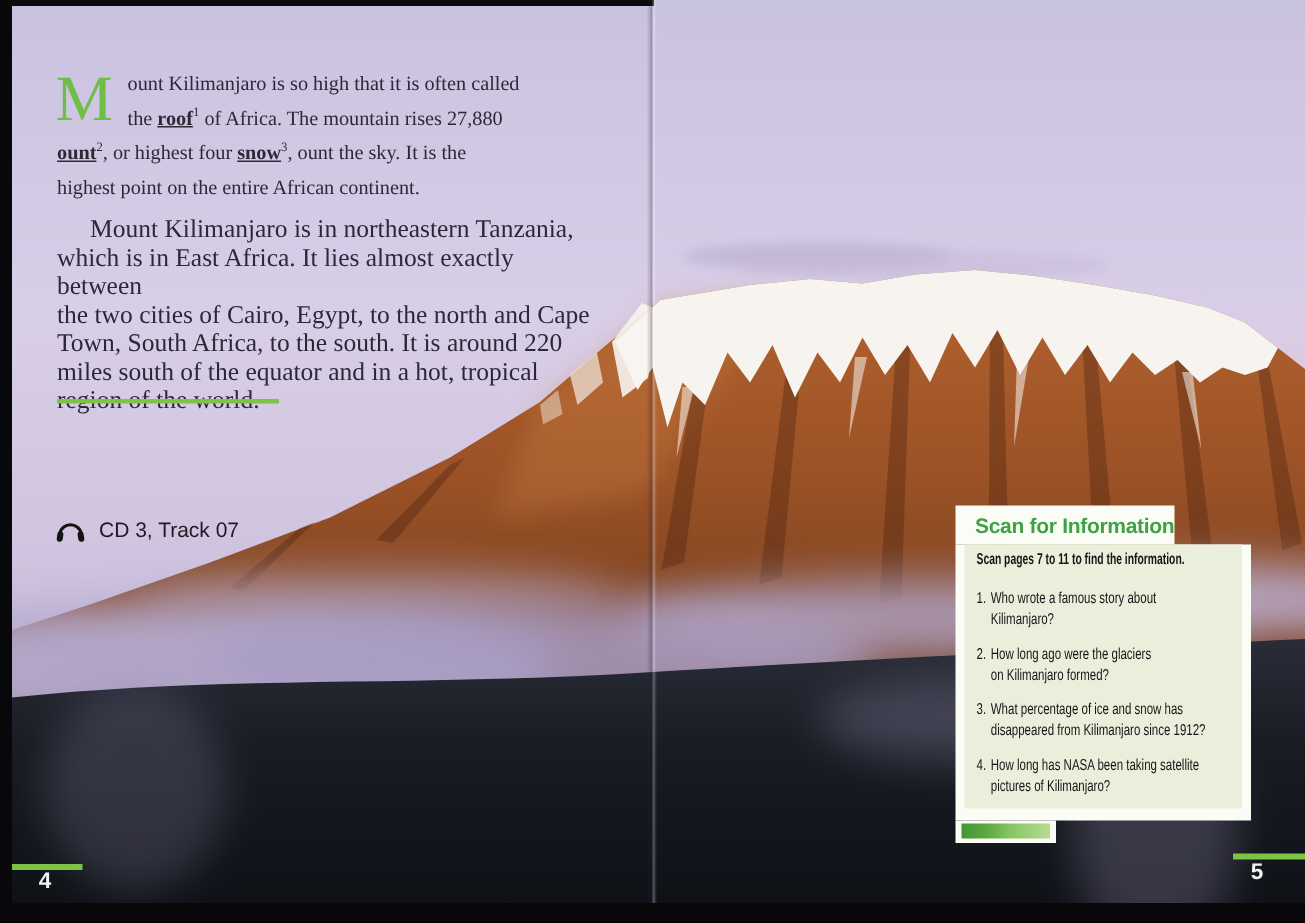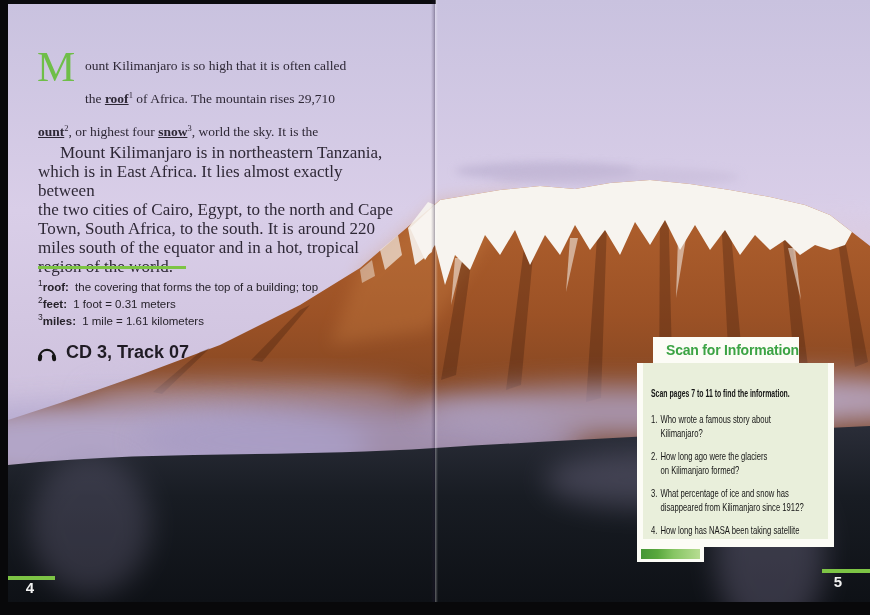--- a/index.html
+++ b/index.html
@@ -7,45 +7,45 @@
          font-family:"Liberation Sans",sans-serif;}
   .photo-svg{position:absolute;left:8px;top:0;}
   .seam{position:absolute;left:431px;top:0;width:7px;height:602px;
         background:linear-gradient(90deg,rgba(40,30,60,0) 0%,rgba(40,28,60,.20) 35%,
                    rgba(25,15,45,.30) 50%,rgba(255,255,255,.28) 64%,rgba(40,30,60,0) 100%);}
   
   .dropcap{position:absolute;left:37px;top:47px;font-family:"Liberation Serif",serif;
            font-size:43px;line-height:40px;font-weight:400;color:#6fbe48;}
   .para1{position:absolute;left:38px;top:44px;width:345px;
          font-family:"Liberation Serif",serif;font-size:13.5px;color:#2e2836;}
-  .para1 .pline{height:23px;line-height:23px;white-space:nowrap;margin-top:10px;}
+  .para1 .pline{height:23px;line-height:23px;white-space:nowrap;}
   .para1 .indent{padding-left:47px;}
   .para1 b,.para2 b{font-weight:700;text-decoration:underline;}
   sup{font-size:8.5px;vertical-align:super;line-height:0;}
   .para2{position:absolute;left:38px;top:143px;width:360px;
          font-family:"Liberation Serif",serif;font-size:17px;line-height:19px;
          color:#2e2836;white-space:pre-line;text-indent:22px;}
   .vocab-divider{position:absolute;left:38px;top:266px;width:148px;height:3px;background:#7dc445;}
   .footnotes{position:absolute;left:38px;top:279px;font-size:11.5px;line-height:17px;color:#26222a;white-space:nowrap;}
   .fn b{margin-right:3px;}
   .audio-row{position:absolute;left:36px;top:342px;display:flex;align-items:center;gap:8px;}
-  .audio-label{font-size:18px;font-weight:700;color:#1f1b24;}
+  .audio-label{font-size:14px;font-weight:400;color:#1f1b24;}
   .pagebar-left{position:absolute;left:8px;top:576px;width:47px;height:4px;background:#7dc445;}
   .pagenum-left{position:absolute;left:21px;top:579px;width:18px;text-align:center;
                 font-size:15px;font-weight:700;color:#f2f2f2;}
   .pagebar-right{position:absolute;left:822px;top:569px;width:48px;height:4px;background:#7dc445;}
   .pagenum-right{position:absolute;left:829px;top:573px;width:18px;text-align:center;
                  font-size:15px;font-weight:700;color:#f2f2f2;}
   
-  .scan-tab{position:absolute;left:637px;top:337px;width:146px;height:26px;background:#fcfcf6;margin-left:16px;}
+  .scan-tab{position:absolute;left:637px;top:337px;width:146px;height:26px;background:#fcfcf6;}
   .scan-title{color:#3ba344;font-weight:700;font-size:14px;line-height:27px;
               padding-left:13px;white-space:nowrap;letter-spacing:-.2px;}
   .scan-body{position:absolute;left:637px;top:363px;width:197px;height:184px;background:#fcfcf6;
              box-sizing:border-box;padding:0 6px;}
-  .scan-panel{background:#e9efdb;width:100%;height:176px;box-sizing:border-box;padding:20px 8px 0 8px;overflow:hidden;}
+  .scan-panel{background:#e9efdb;width:100%;height:176px;box-sizing:border-box;padding:0 8px 0 8px;overflow:hidden;}
   .scan-scale{width:232px;transform:scaleX(.73);transform-origin:0 0;color:#161616;}
   .scan-intro{font-size:10.5px;font-weight:700;white-space:nowrap;display:inline-block;
               transform:scaleX(.9);transform-origin:0 0;margin-bottom:4px;}
   .q{display:flex;margin-top:9px;font-size:10.5px;line-height:14px;}
   .qnum{width:13px;flex:0 0 13px;}
   .qtext{white-space:pre-line;}
   .scan-foot{position:absolute;left:637px;top:547px;width:67px;height:15px;background:#fcfcf6;}
   .scan-bar{margin:2px 4px;height:10px;
             background:linear-gradient(90deg,#459636 0%,#5aa83e 28%,#86c563 55%,#b7dc92 100%);}
   .hp-icon svg{display:block;}
@@ -139,38 +139,34 @@
 
     <rect x="8" y="0" width="428" height="4" fill="#0b0b0e"></rect>
   </svg>
 
   <div class="seam"></div>
 
   <div class="dropcap">M</div>
 
   <div class="para1">
     <div class="pline indent"><span>ount Kilimanjaro is so high that it is often called</span></div>
-    <div class="pline indent"><span>the </span><b>roof</b><sup>1</sup><span> of Africa. The mountain rises 29,710</span></div>
-    <div class="pline"><b>ount</b><sup>2</sup><span>, or highest four </span><b>snow</b><sup>3</sup><span>, world the sky. It is the</span></div>
+    <div class="pline indent"><span>the </span><b>roof</b><sup>1</sup><span> of Africa. The mountain rises 27,880</span></div>
+    <div class="pline"><b>ount</b><sup>2</sup><span>, or highest four </span><b>snow</b><sup>3</sup><span>, ount the sky. It is the</span></div>
+    <div class="pline"><span>highest point on the entire African continent.</span></div>
   </div>
 
   <div class="para2">Mount Kilimanjaro is in northeastern Tanzania,
 which is in East Africa. It lies almost exactly between
 the two cities of Cairo, Egypt, to the north and Cape
 Town, South Africa, to the south. It is around 220
 miles south of the equator and in a hot, tropical
 region of the world.</div>
 
   <div class="vocab-divider"></div>
 
-  <div class="footnotes">
-    <div class="fn"><sup>1</sup><b>roof:</b><span> the covering that forms the top of a building; top</span></div>
-    <div class="fn"><sup>2</sup><b>feet:</b><span> 1 foot = 0.31 meters</span></div>
-    <div class="fn"><sup>3</sup><b>miles:</b><span> 1 mile = 1.61 kilometers</span></div>
-  </div>
 
   <div class="audio-row">
     <span class="hp-icon">
       <svg width="22" height="21" viewBox="0 0 24 23">
         <path d="M4,15 a8.2,8.2 0 0 1 16,0" fill="none" stroke="#141414" stroke-width="2.3"></path>
         <rect x="2.2" y="13.5" width="4.4" height="7.5" rx="2.1" fill="#141414" transform="rotate(8 4.4 17)"></rect>
         <rect x="17.4" y="13.5" width="4.4" height="7.5" rx="2.1" fill="#141414" transform="rotate(-8 19.6 17)"></rect>
       </svg>
     </span>
     <span class="audio-label">CD 3, Track 07</span>

